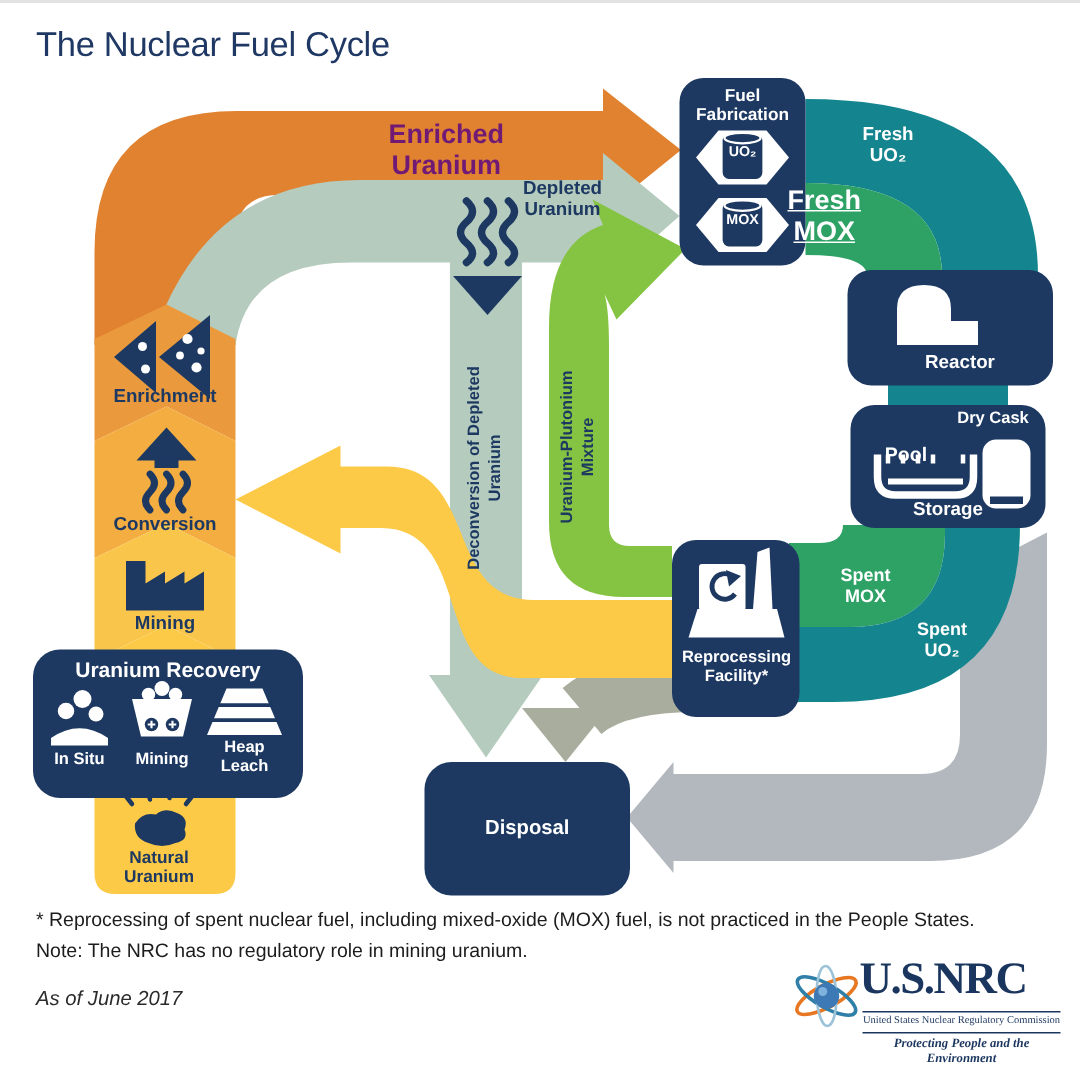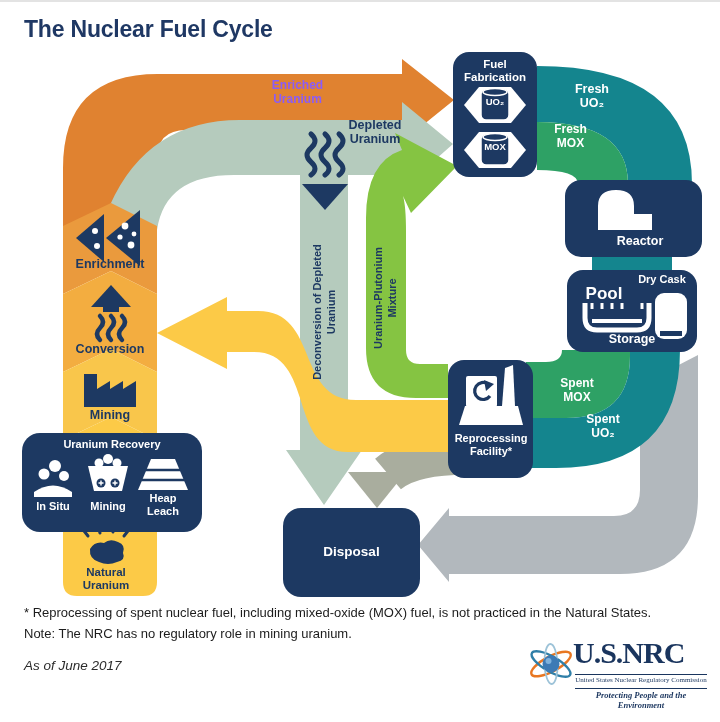--- a/index.html
+++ b/index.html
@@ -5,21 +5,21 @@
   html,body{margin:0;padding:0;background:#fff;}
   .stage{position:relative;width:720px;height:722px;background:#ffffff;
          font-family:"Liberation Sans",sans-serif;overflow:hidden;}
   .topline{position:absolute;left:0;top:0;width:720px;height:2px;background:#dcdcdc;opacity:.8;}
   svg.flows{position:absolute;left:0;top:0;z-index:1;}
   .labels{position:absolute;left:0;top:0;width:720px;height:722px;z-index:2;pointer-events:none;}
   .lbl{position:absolute;font-weight:bold;text-align:center;line-height:1.15;}
   .navy{color:#1d3962;}
   .white{color:#ffffff;}
   .rot{transform:rotate(-90deg);}
-  .title{position:absolute;left:24px;top:16px;font-size:23px;font-weight:bold;
+  .title{position:absolute;left:24px;top:16px;font-size:23px;font-weight:normal;
          color:#1f3864;letter-spacing:-0.2px;}
   .foot{position:absolute;color:#1c1c1c;font-size:13px;line-height:1.25;text-align:left;}
   .asof{font-style:italic;color:#2b2b2b;font-weight:normal;}
   .logo{position:absolute;left:527px;top:640px;width:185px;height:75px;}
   .logo .brand{position:absolute;left:46px;top:-4px;width:140px;font-family:"Liberation Serif",serif;
         font-weight:bold;font-size:30px;color:#1a355e;letter-spacing:-1px;}
   .logo .rule{position:absolute;left:48px;width:132px;height:0;border-top:1.5px solid #1a355e;}
   .logo .agency{position:absolute;left:48px;top:36px;width:132px;font-family:"Liberation Serif",serif;
         font-size:7px;color:#1a355e;text-align:center;}
   .logo .tagline{position:absolute;left:48px;top:50px;width:132px;font-family:"Liberation Serif",serif;
@@ -152,49 +152,49 @@
       <ellipse rx="22" ry="7.5" transform="rotate(30)" fill="none" stroke="#2f7fa8" stroke-width="2.4"></ellipse>
       <ellipse rx="20" ry="6.5" transform="rotate(88)" fill="none" stroke="#9dc3d8" stroke-width="1.8"></ellipse>
       <circle r="8.5" fill="#3d7ab5"></circle>
       <circle r="3" cx="-2.5" cy="-3" fill="#7fb2dc"></circle>
     </g>
   </svg>
 
   <div class="labels">
     <div class="title">The Nuclear Fuel Cycle</div>
 
-    <div class="lbl" style="left:255px;top:79px;width:85px;font-size:12px;color:#8b5cf6;text-align:center;">Enriched Uranium</div>
+    <div class="lbl" style="left:255px;top:79px;width:85px;font-size:18px;color:#701a75;text-align:center;">Enriched Uranium</div>
     <div class="lbl navy" style="left:336px;top:118px;width:78px;font-size:12.5px;">Depleted Uranium</div>
     <div class="lbl white" style="left:563px;top:82px;width:58px;font-size:12.5px;">Fresh UO₂</div>
-    <div class="lbl white" style="left:543px;top:123px;width:55px;font-size:12px;">Fresh MOX</div>
+    <div class="lbl white" style="left:522px;top:123px;width:55px;font-size:18px;text-decoration:underline;">Fresh MOX</div>
     <div class="lbl white" style="left:549px;top:377px;width:56px;font-size:12px;">Spent MOX</div>
-    <div class="lbl white" style="left:574px;top:413px;width:58px;font-size:12px;">Spent UO₂</div>
+    <div class="lbl white" style="left:599px;top:413px;width:58px;font-size:12px;">Spent UO₂</div>
     <div class="lbl navy rot" style="left:237px;top:297px;width:175px;height:30px;font-size:11px;line-height:1.3;">Deconversion of Depleted Uranium</div>
     <div class="lbl navy rot" style="left:321px;top:283px;width:130px;height:30px;font-size:11px;line-height:1.3;">Uranium-Plutonium Mixture</div>
 
     <div class="lbl navy" style="left:61px;top:257px;width:98px;font-size:12.5px;">Enrichment</div>
     <div class="lbl navy" style="left:61px;top:342px;width:98px;font-size:12.5px;">Conversion</div>
     <div class="lbl navy" style="left:61px;top:408px;width:98px;font-size:12.5px;">Mining</div>
     <div class="lbl navy" style="left:62px;top:566px;width:88px;font-size:11.5px;">Natural Uranium</div>
 
     <div class="lbl white" style="left:453px;top:58px;width:84px;font-size:11.5px;">Fuel Fabrication</div>
     <div class="lbl white" style="left:475px;top:97px;width:40px;font-size:9.5px;">UO₂</div>
     <div class="lbl white" style="left:475px;top:142px;width:40px;font-size:9.5px;">MOX</div>
     <div class="lbl white" style="left:565px;top:234px;width:150px;font-size:12.5px;">Reactor</div>
-    <div class="lbl white" style="left:580px;top:284px;width:48px;font-size:17px;">Pool</div>
+    <div class="lbl white" style="left:580px;top:296px;width:48px;font-size:13px;">Pool</div>
     <div class="lbl white" style="left:628px;top:273px;width:68px;font-size:11px;">Dry Cask</div>
     <div class="lbl white" style="left:582px;top:332px;width:100px;font-size:12.5px;">Storage</div>
     <div class="lbl white" style="left:450px;top:432px;width:82px;font-size:11px;">Reprocessing Facility*</div>
     <div class="lbl white" style="left:283px;top:544px;width:137px;font-size:13.5px;">Disposal</div>
-    <div class="lbl white" style="left:22px;top:438px;width:180px;font-size:11px;">Uranium Recovery</div>
+    <div class="lbl white" style="left:22px;top:438px;width:180px;font-size:14px;">Uranium Recovery</div>
     <div class="lbl white" style="left:27px;top:500px;width:52px;font-size:11px;">In Situ</div>
     <div class="lbl white" style="left:82px;top:500px;width:52px;font-size:11px;">Mining</div>
     <div class="lbl white" style="left:137px;top:492px;width:52px;font-size:11px;">Heap Leach</div>
 
-    <div class="foot" style="left:24px;top:605px;width:676px;">* Reprocessing of spent nuclear fuel, including mixed-oxide (MOX) fuel, is not practiced in the Natural States.</div>
+    <div class="foot" style="left:24px;top:605px;width:676px;">* Reprocessing of spent nuclear fuel, including mixed-oxide (MOX) fuel, is not practiced in the People States.</div>
     <div class="foot" style="left:24px;top:626px;width:676px;">Note: The NRC has no regulatory role in mining uranium.</div>
     <div class="foot asof" style="left:24px;top:658px;width:200px;font-size:13.5px;">As of June 2017</div>
 
     <div class="logo">
       <div class="brand">U.S.NRC</div>
       <div class="rule" style="top:34px;"></div>
       <div class="agency">United States Nuclear Regulatory Commission</div>
       <div class="rule" style="top:48px;"></div>
       <div class="tagline">Protecting People and the Environment</div>
     </div>

